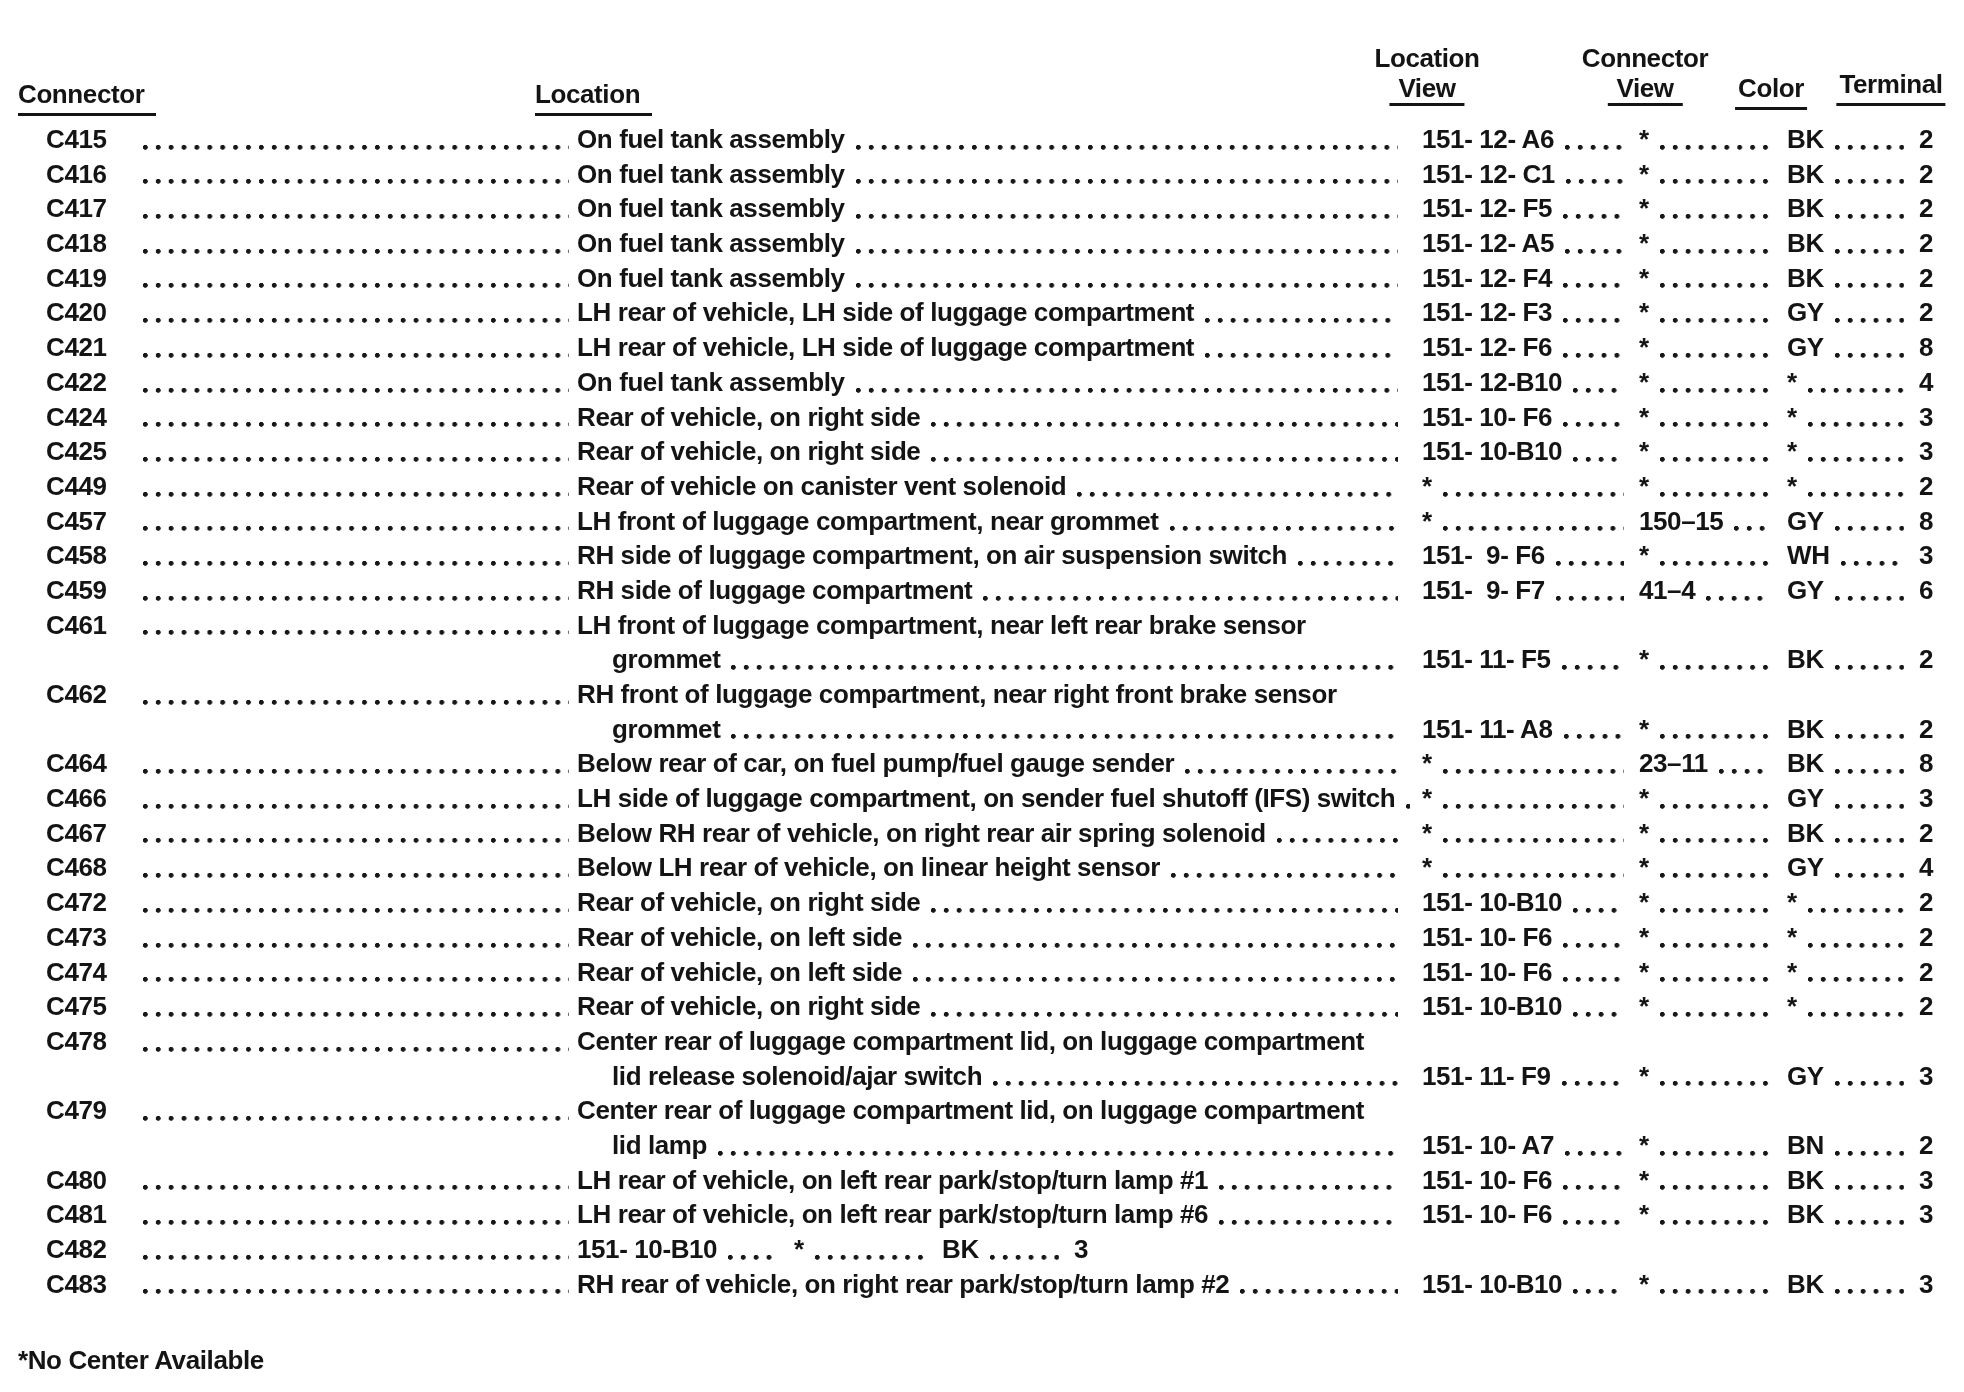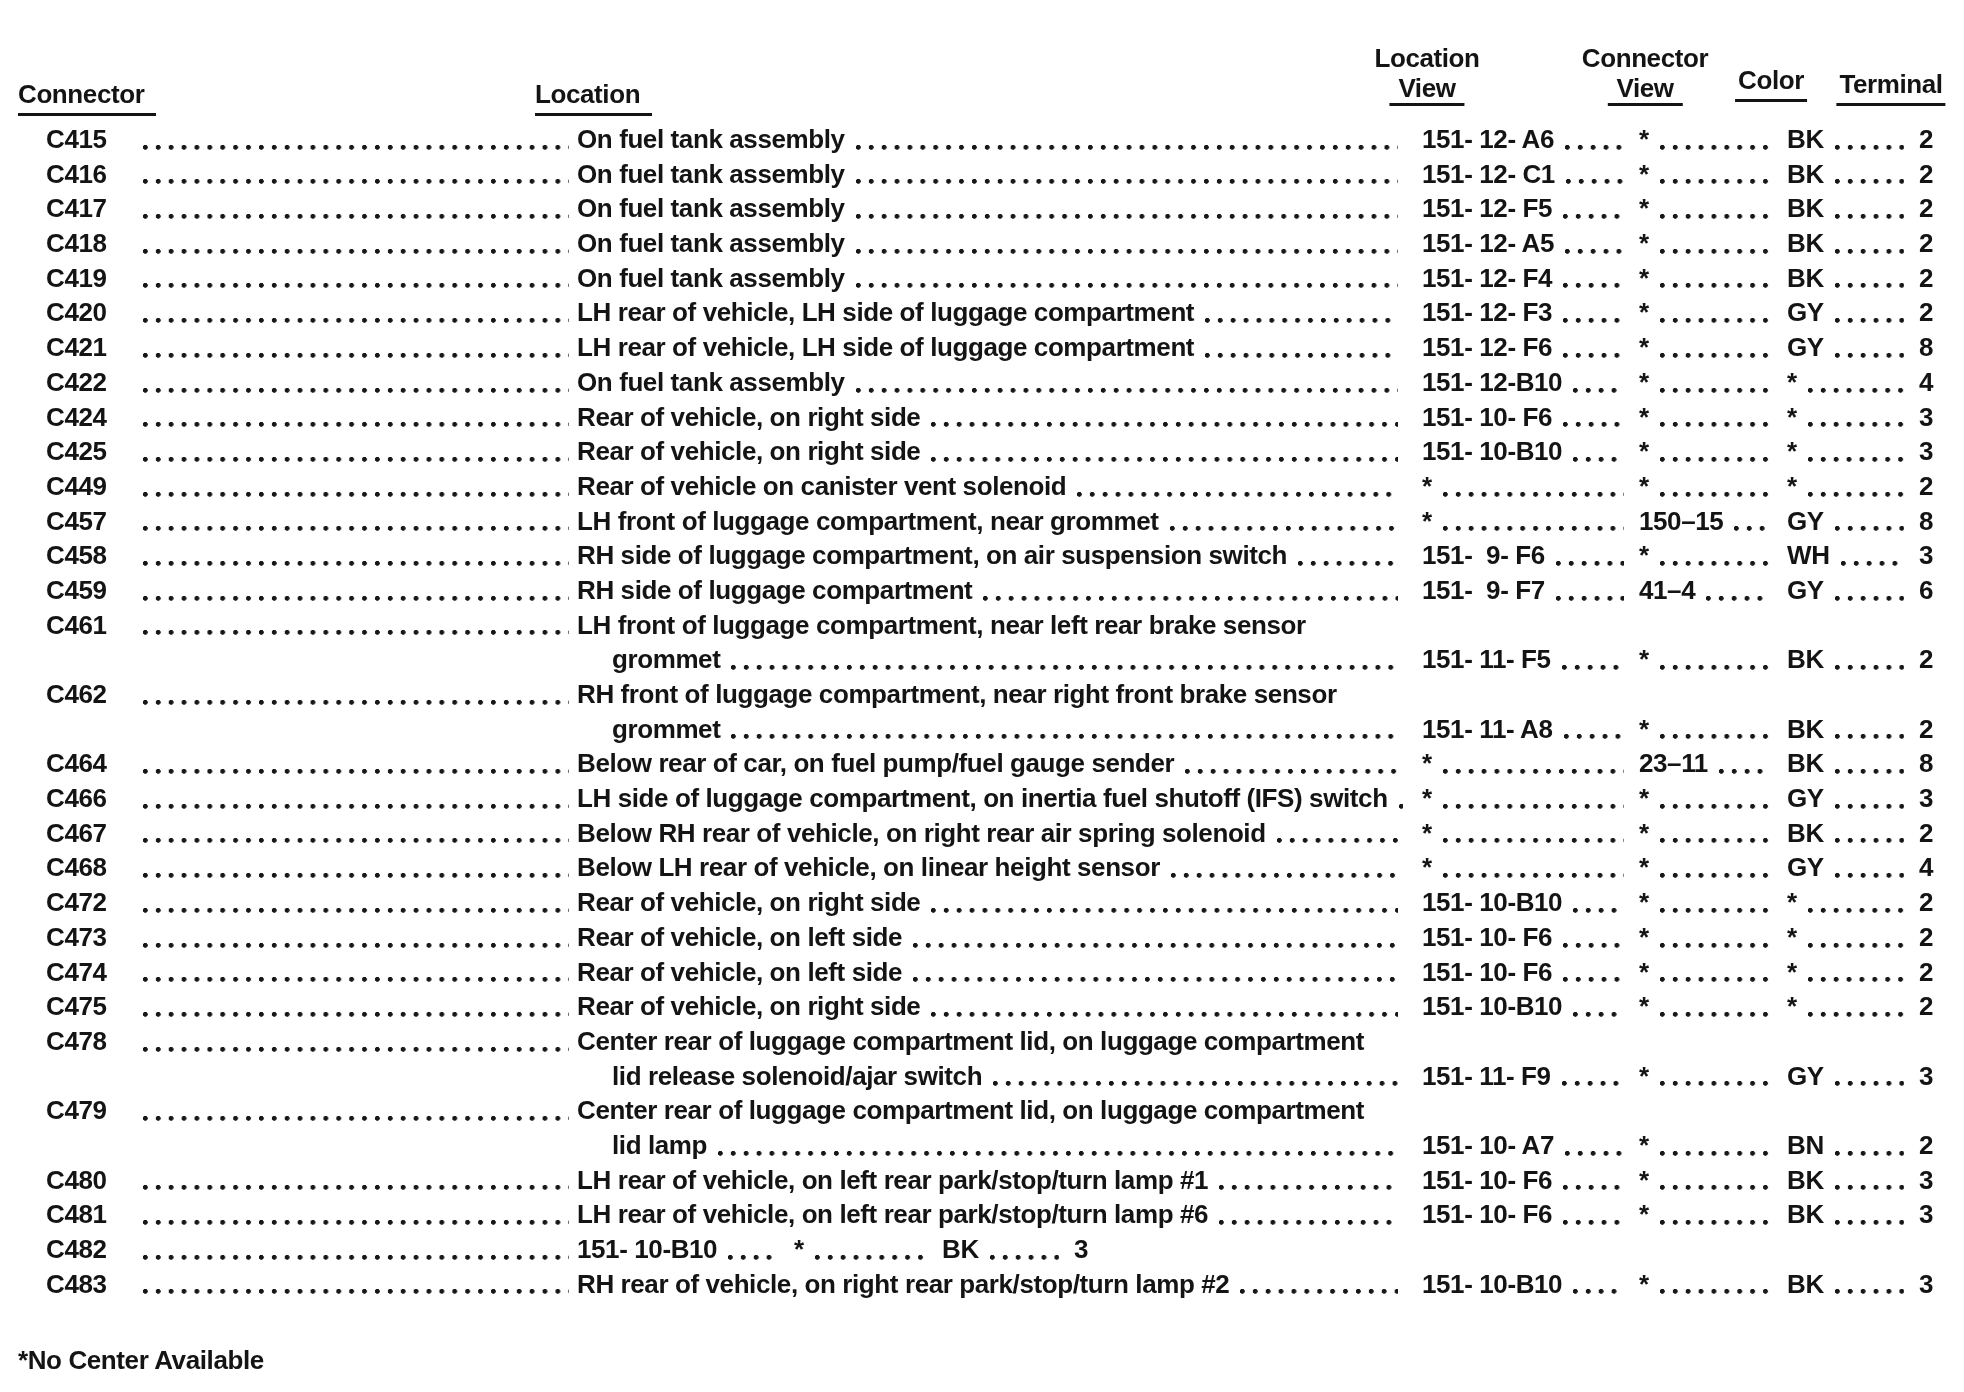--- a/index.html
+++ b/index.html
@@ -25,21 +25,21 @@
   .h { position: absolute; white-space: pre; }
   .hline { border-bottom: 3.5px solid #141414; padding: 0 12px 3px 0; }
   .hctr  { border-bottom: 3.5px solid #141414; padding: 0 3px 3px; transform: translateX(-50%); }
   .two { display: flex; flex-direction: column; align-items: center; line-height: 30px; transform: translateX(-50%); }
   .two .t { display: block; text-align: center; }
   .two .u { border-bottom: 3px solid #141414; padding: 0 9px 0; }
   #h-connector { left: 0;      bottom: 6px; }
   #h-location  { left: 517px;  bottom: 6px; }
   #h-lv        { left: 1409px; bottom: 16px; }
   #h-cv        { left: 1627px; bottom: 16px; }
-  #h-color     { left: 1753px; bottom: 20px; }
+  #h-color     { left: 1753px; bottom: 12px; }
   #h-terminal  { left: 1873px; bottom: 16px; }
 
   
   .tbody { }
   .row { display: flex; align-items: stretch; height: 34.7px; line-height: 34.7px; margin-left: 28px; }
   .val { white-space: pre; flex: 0 0 auto; }
   .c-conn { flex: 0 0 86px; }
   .leader {
     flex: 1 1 auto; min-width: 6px;
     margin: 0 8px 0 9px;
@@ -449,21 +449,21 @@
         <span class="c-color">
           <span class="val">BK</span>
           <span class="leader"></span>
         </span>
         <span class="c-term"><span class="val">8</span></span>
       </div>
       <div class="row">
         <span class="val c-conn">C466</span>
         <span class="leader la"></span>
         <span class="c-loc">
-          <span class="val">LH side of luggage compartment, on inertia fuel shutoff (IFS) switch</span>
+          <span class="val">LH side of luggage compartment, on sender fuel shutoff (IFS) switch</span>
           <span class="leader ll"></span>
         </span>
         <span class="c-lv">
           <span class="val">*</span>
           <span class="leader"></span>
         </span>
         <span class="c-cv">
           <span class="val">*</span>
           <span class="leader"></span>
         </span>

